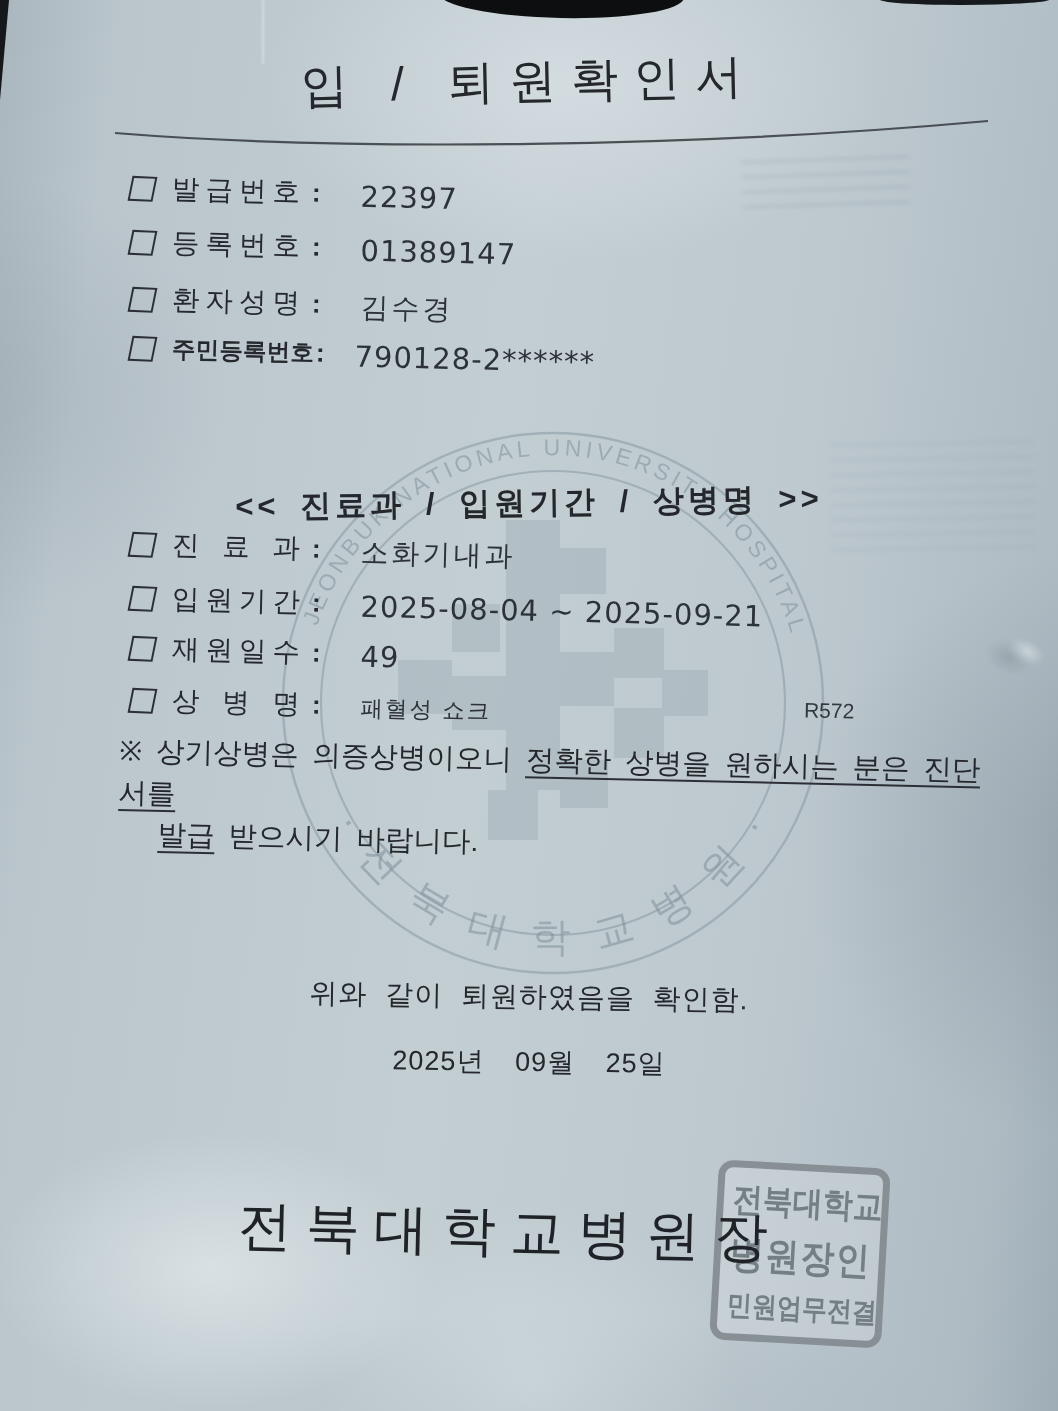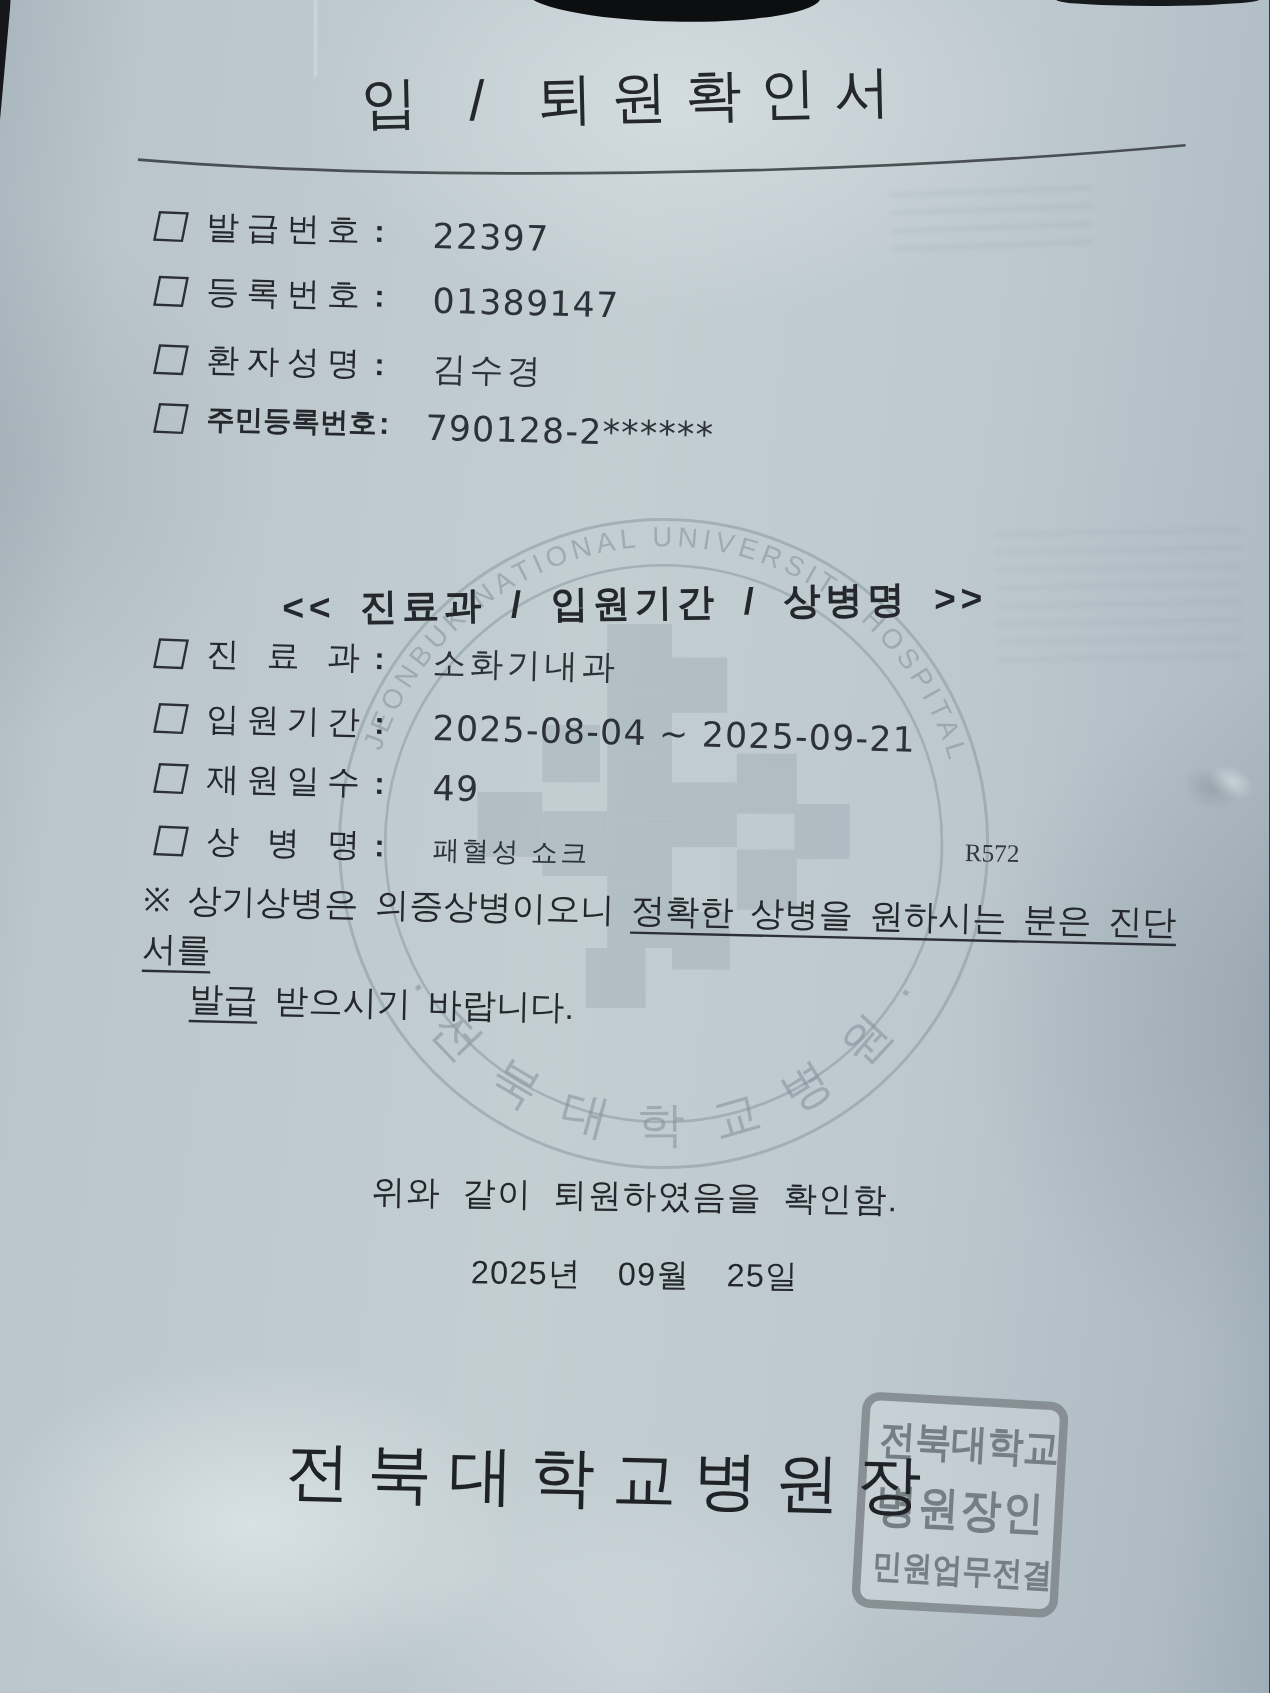--- a/index.html
+++ b/index.html
@@ -49,21 +49,21 @@
   .colon{margin-left:12px;font-size:26px;font-weight:700;color:#25282d;}
   .val{margin-left:40px;font-size:29px;color:#2d3238;font-family:"DejaVu Sans",sans-serif;
       letter-spacing:1px;transform:translateY(3px);white-space:nowrap;}
   .val-kr{font-family:"Liberation Sans",sans-serif;letter-spacing:3px;font-size:28px;}
   .val-sm{font-size:22.5px;letter-spacing:2px;transform:translateY(2px);}
 
   .section-header{position:absolute;left:0;top:482px;width:1058px;text-align:center;font-size:31px;font-weight:600;
       letter-spacing:4px;word-spacing:8px;color:#24272c;transform:rotate(-0.8deg);}
 
   .disease-code{position:absolute;left:804px;top:699px;font-size:21px;color:#33383d;
-      font-family:Liberation Serif, serif;transform:rotate(1deg);}
+      font-family:Liberation Sans, sans-serif;transform:rotate(1deg);}
 
   .note{position:absolute;left:120px;top:730px;width:880px;font-size:28.5px;font-weight:500;line-height:41px;
       color:#24272c;word-spacing:6px;transform:rotate(1.3deg);transform-origin:left top;}
   .note .marker{margin-right:14px;font-size:27px;}
   .note .ul{border-bottom:2.5px solid #2c3036;padding-bottom:1px;}
   .note .line2{padding-left:40px;}
 
   .confirm{position:absolute;left:0;top:978px;width:1058px;text-align:center;font-size:28px;font-weight:500;
       word-spacing:9px;letter-spacing:1px;color:#24272c;transform:rotate(0.9deg);}
   .date{position:absolute;left:0;top:1044px;width:1058px;text-align:center;font-size:27px;font-weight:500;

